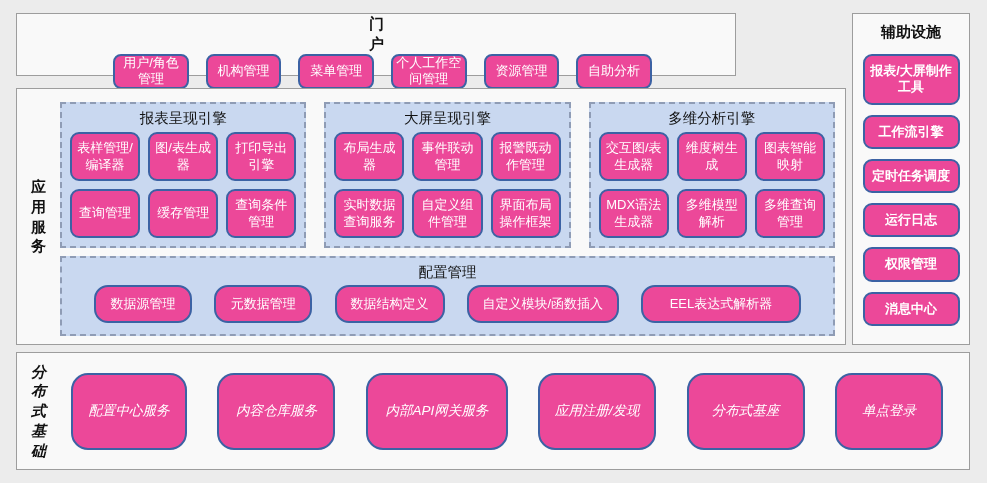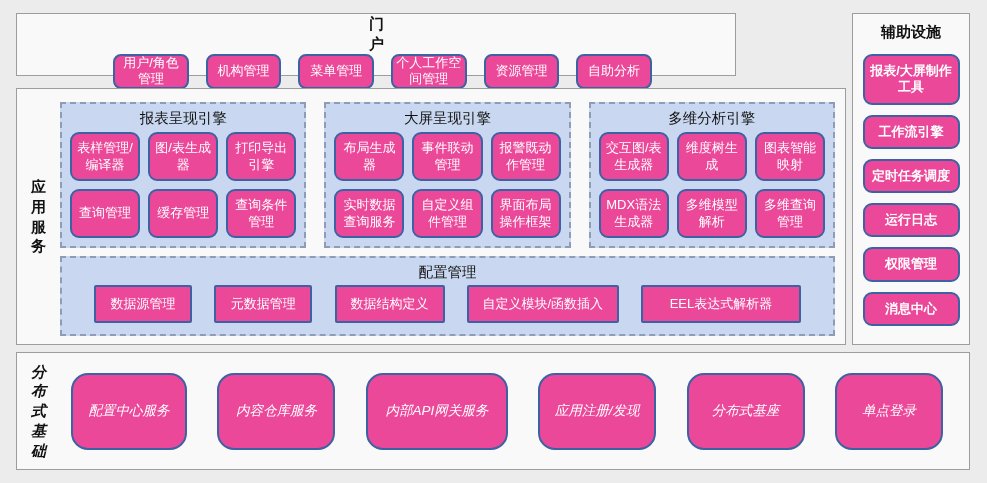--- a/index.html
+++ b/index.html
@@ -60,21 +60,21 @@
     flex: 1;
     margin-top: 4px;
     display: grid;
     grid-template-columns: repeat(3, 1fr);
     grid-template-rows: 1fr 1fr;
     gap: 8px 8px;
   }
   .engine-grid .btn { border-radius: 9px; font-size: 13px; padding: 1px 5px; word-break: break-all; }
   .config { margin-top: 8px; flex: 1; padding: 5px 14px 10px; display: flex; flex-direction: column; }
   .config-row { flex: 1; display: flex; align-items: center; justify-content: space-between; padding: 0 18px; margin-top: 2px; }
-  .config-row .btn { height: 38px; border-radius: 2px; font-size: 13px; white-space: nowrap; }
+  .config-row .btn { height: 38px; border-radius: 14px; font-size: 13px; white-space: nowrap; }
   .config-row .btn:nth-child(1) { width: 98px; }
   .config-row .btn:nth-child(2) { width: 98px; }
   .config-row .btn:nth-child(3) { width: 110px; }
   .config-row .btn:nth-child(4) { width: 152px; }
   .config-row .btn:nth-child(5) { width: 160px; }
   
   .dist { left: 16px; top: 352px; width: 954px; height: 118px; align-items: center; padding: 0 26px 0 13px; font-style: italic; }
   .dist-btns { flex: 1; display: flex; align-items: center; justify-content: space-between; margin-left: 24px; }
   .dist-btns .btn { height: 77px; border-radius: 17px; font-size: 13.5px; white-space: nowrap; padding: 0 14px; }
   .dist-btns .btn:nth-child(1) { width: 116px; }

